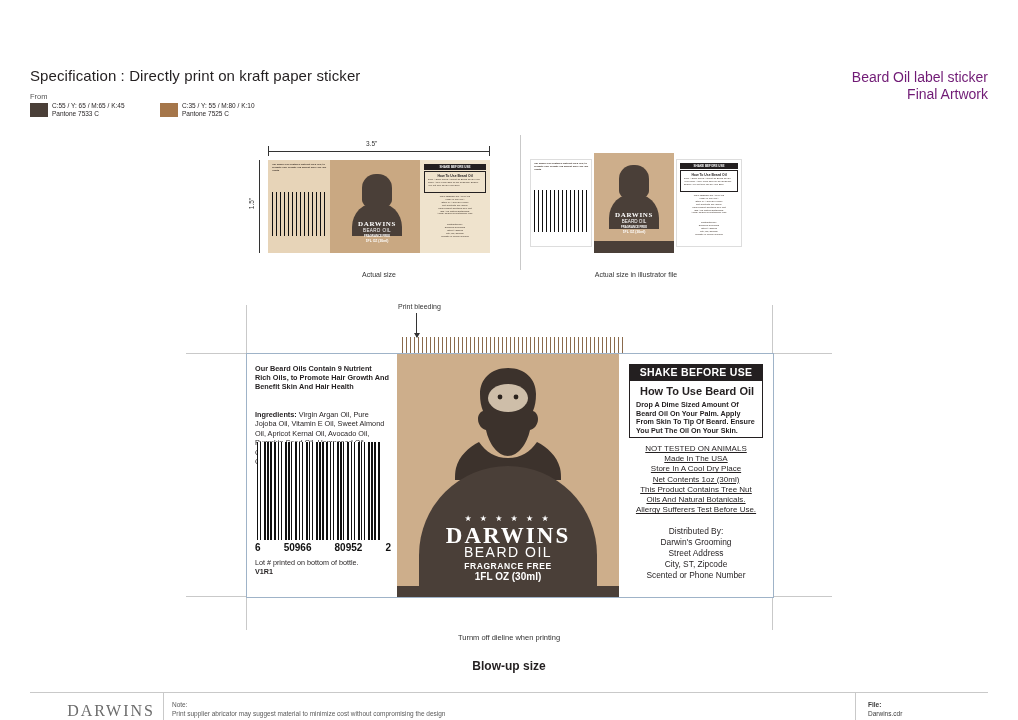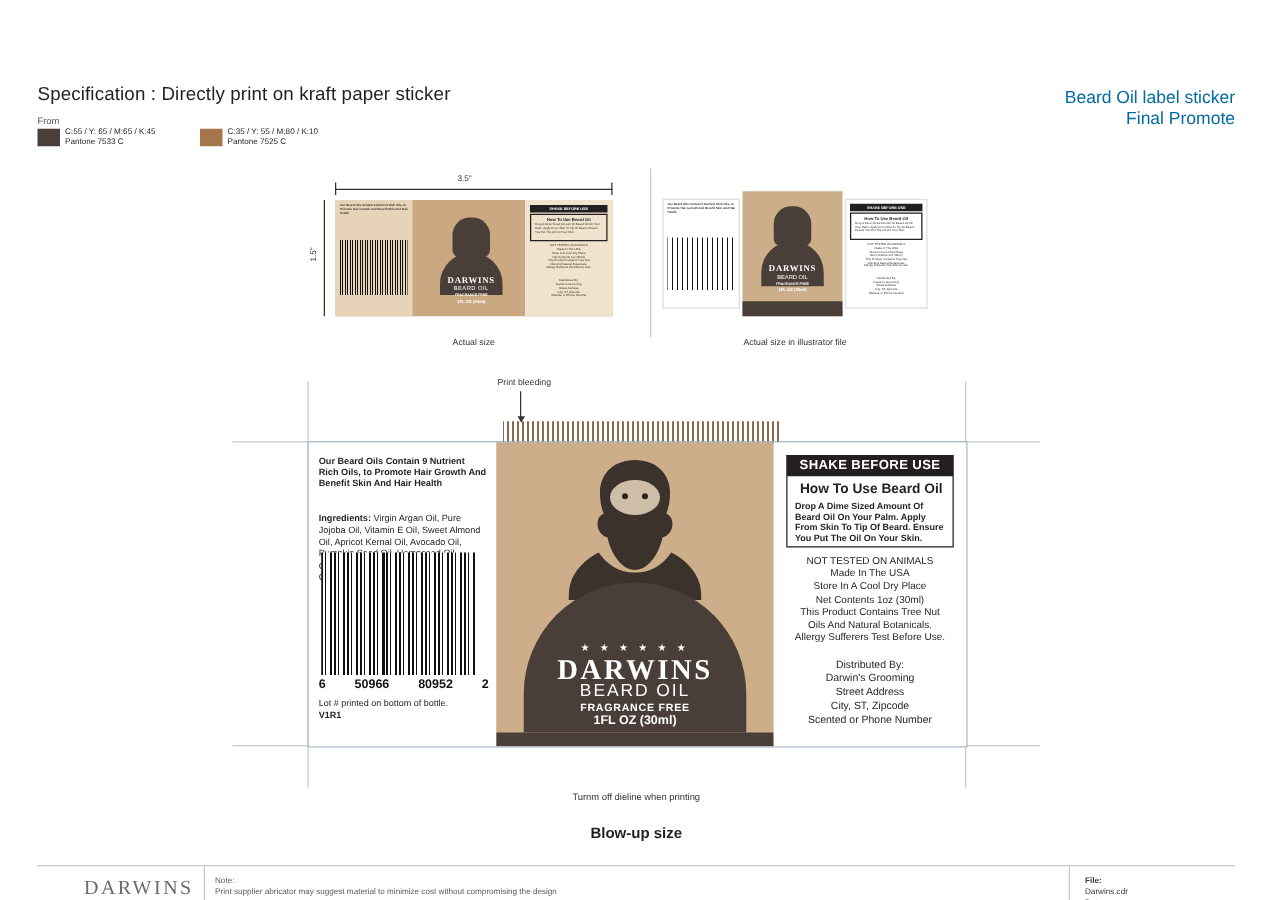--- a/index.html
+++ b/index.html
@@ -23,21 +23,21 @@
     font-size:7.5px;color:#555;
   }
   .sw{position:absolute;top:56px;}
   .sw .chip{width:18px;height:14px;display:block;}
   .sw .txt{position:absolute;left:22px;top:-1px;font-size:6.5px;line-height:8px;white-space:nowrap;color:#231f20;}
   .sw1{left:30px;}
   .sw2{left:160px;}
 
   .doc-title{
     position:absolute;right:30px;top:22px;
-    text-align:right;font-size:14px;line-height:17px;color:#0369a1;
+    text-align:right;font-size:14px;line-height:17px;color:#701a75;
   }
 
   
   .hline{position:absolute;height:1px;background:#c9c9c9;}
   .vline{position:absolute;width:1px;background:#c9c9c9;}
 
   
   .mini{position:absolute;}
   .mini-caption{position:absolute;font-size:7px;color:#333;text-align:center;width:220px;}
 
@@ -91,21 +91,21 @@
   .bottombar{position:absolute;left:0;top:232px;width:222px;height:11px;background:#4a3f38;}
 
   
   .shake{
     position:absolute;left:10px;top:10px;width:134px;height:16px;background:#231f20;color:#fff;
     font-size:10.5px;font-weight:bold;letter-spacing:.3px;text-align:center;line-height:16px;
   }
   .howbox{position:absolute;left:10px;top:26px;width:134px;height:58px;border:1px solid #231f20;box-sizing:border-box;}
   .howtitle{position:absolute;left:0;top:4px;width:134px;text-align:center;font-size:11px;font-weight:bold;}
   .howtext{position:absolute;left:6px;top:20px;width:122px;font-size:7.2px;line-height:8.6px;font-weight:bold;}
-  .notbox{position:absolute;left:6px;top:90px;width:142px;text-align:center;font-size:8px;line-height:10.2px;}
+  .notbox{position:absolute;left:6px;top:90px;width:142px;text-align:center;font-size:8px;line-height:10.2px;text-decoration:underline;}
   .dist{position:absolute;left:6px;top:172px;width:142px;text-align:center;font-size:8.4px;line-height:11px;}
 
   .dieline-note{position:absolute;left:0;top:586px;width:1018px;text-align:center;font-size:7.5px;color:#333;}
   .blow-caption{position:absolute;left:0;top:612px;width:1018px;text-align:center;font-size:12px;font-weight:bold;color:#231f20;}
 
   
   .footer-rule{position:absolute;left:30px;top:645px;width:958px;height:1px;background:#c9c9c9;}
   .footer-div{position:absolute;left:163px;top:645px;width:1px;height:60px;background:#c9c9c9;}
   .footer-div2{position:absolute;left:855px;top:645px;width:1px;height:60px;background:#c9c9c9;}
   .logo{position:absolute;left:60px;top:655px;text-align:center;}
@@ -134,21 +134,21 @@
   <div class="sw sw2">
     <span class="chip" style="background:#a5764a"></span>
     <span class="txt">
       <span>C:35 / Y: 55 / M:80 / K:10</span><br>
       <span>Pantone 7525 C</span>
     </span>
   </div>
 
   <div class="doc-title">
     <div>Beard Oil label sticker</div>
-    <div>Final Promote</div>
+    <div>Final Artwork</div>
   </div>
 
   <div class="hline" style="left:186px;top:306px;width:646px;"></div>
   <div class="hline" style="left:186px;top:549px;width:646px;"></div>
   <div class="vline" style="left:246px;top:258px;height:325px;"></div>
   <div class="vline" style="left:772px;top:258px;height:325px;"></div>
   <div class="vline" style="left:520px;top:88px;height:135px;"></div>
 
   <div class="mini" style="left:268px;top:113px;width:222px;height:93px;">
     <div style="position:absolute;inset:0;" class="kraft"></div>

